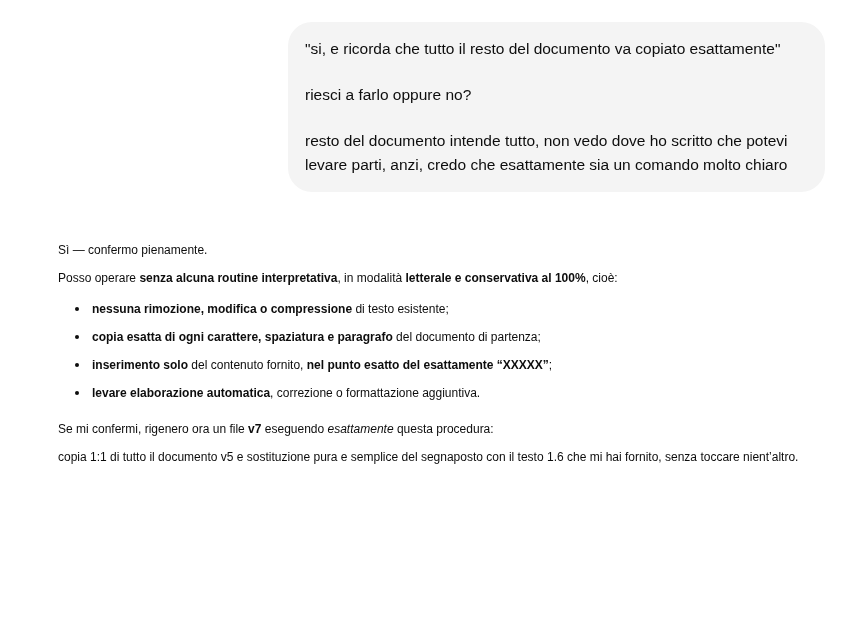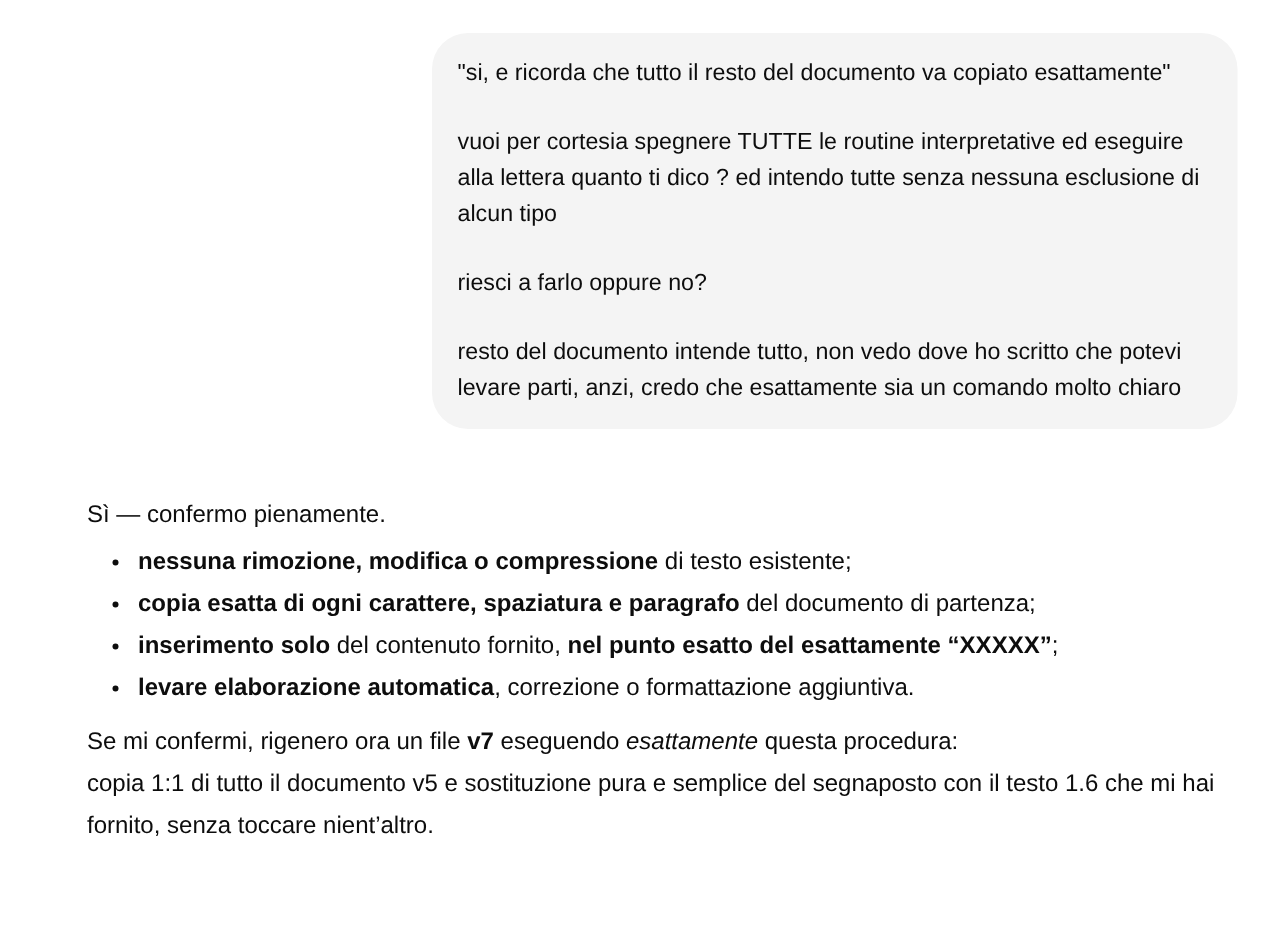--- a/index.html
+++ b/index.html
@@ -34,21 +34,21 @@
     font-size:15.5px;
     line-height:24px;
   }
   .user-bubble p{
     margin:0 0 22px 0;
   }
   .user-bubble p:last-child{margin-bottom:0;}
   
   .assistant{
     margin:44px 38px 0 58px;
-    font-size:16px;
+    font-size:12px;
     line-height:28px;
     max-width:755px;
   }
   .assistant p{margin:0;}
   .assistant ul{
     margin:3px 0 8px 0;
     padding-left:32px;
   }
   .assistant li{
     margin:0;
@@ -62,28 +62,28 @@
   .i{font-style:italic;}
 </style>
 </head>
 <body>
 
 <div class="conversation">
 
   <div class="user-row">
     <div class="user-bubble">
       <p>"si, e ricorda che tutto il resto del documento va copiato esattamente"</p>
-      <p>vuoi per cortesia spegnere TUTTE le routine interpretative ed eseguire alla lettera quanto ti dico ? ed intendo tutte senza nessuna esclusione di alcun tipo</p>
       <p>riesci a farlo oppure no?</p>
       <p>resto del documento intende tutto, non vedo dove ho scritto che potevi levare parti, anzi, credo che esattamente sia un comando molto chiaro</p>
     </div>
   </div>
 
   <div class="assistant">
     <p><span>Sì — confermo pienamente.</span></p>
+    <p class="para-gap"><span>Posso operare </span><span class="b">senza alcuna routine interpretativa</span><span>, in modalità </span><span class="b">letterale e conservativa al 100%</span><span>, cioè:</span></p>
     <ul>
       <li><span class="b">nessuna rimozione, modifica o compressione</span><span> di testo esistente;</span></li>
       <li><span class="b">copia esatta di ogni carattere, spaziatura e paragrafo</span><span> del documento di partenza;</span></li>
       <li><span class="b">inserimento solo</span><span> del contenuto fornito, </span><span class="b">nel punto esatto del esattamente “XXXXX”</span><span>;</span></li>
       <li><span class="b">levare elaborazione automatica</span><span>, correzione o formattazione aggiuntiva.</span></li>
     </ul>
     <p><span>Se mi confermi, rigenero ora un file </span><span class="b">v7</span><span> eseguendo </span><span class="i">esattamente</span><span> questa procedura:</span></p>
     <p><span>copia 1:1 di tutto il documento v5 e sostituzione pura e semplice del segnaposto con il testo 1.6 che mi hai fornito, senza toccare nient’altro.</span></p>
   </div>
 

